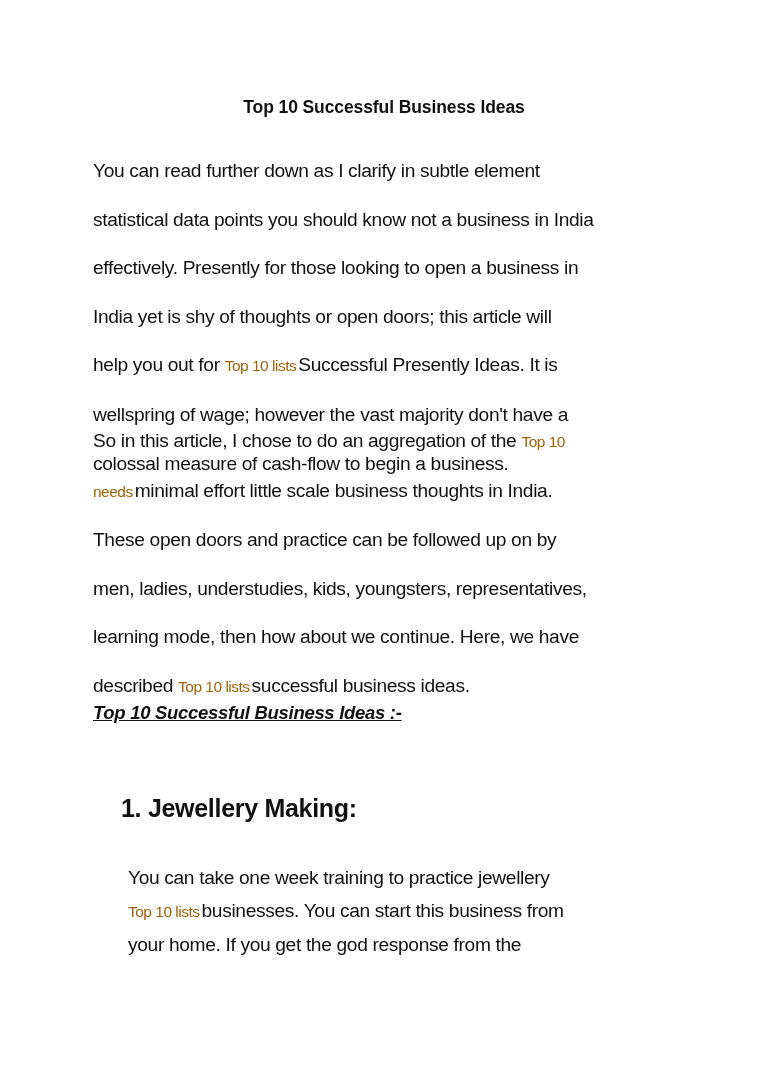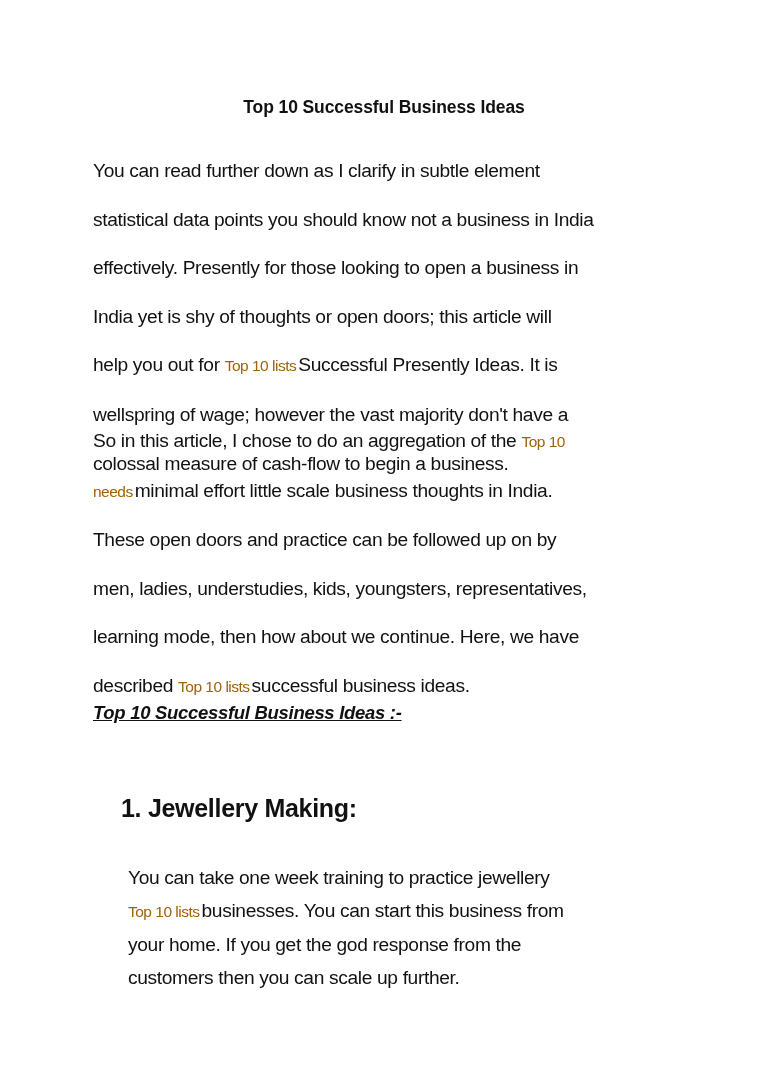--- a/index.html
+++ b/index.html
@@ -45,15 +45,14 @@
     <span class="line"><span>described </span><a class="link">Top 10 lists</a><span>successful business ideas.</span></span>
   </div>
 
   <div class="section-heading">Top 10 Successful Business Ideas :-</div>
 
   <div class="item-heading">1. Jewellery Making:</div>
   <div class="item-body">
     <span class="line"><span>You can take one week training to practice jewellery</span></span>
     <span class="line"><a class="link">Top 10 lists</a><span>businesses. You can start this business from</span></span>
     <span class="line"><span>your home. If you get the god response from the</span></span>
-    <span class="line"><span>customers then you can scale up further.</span></span>
   </div>
 </div>
 
 </body></html>

